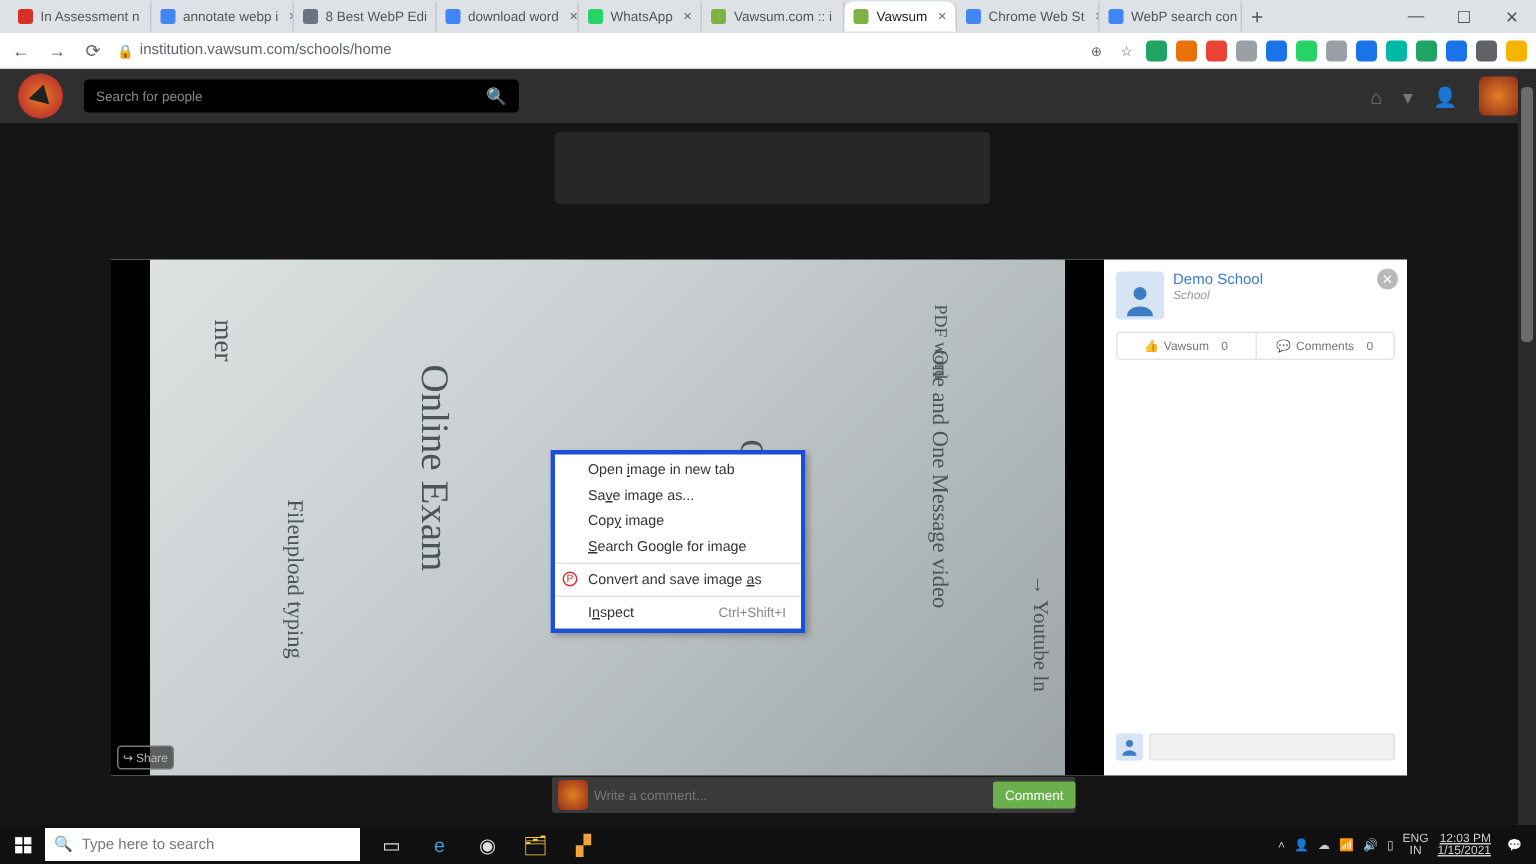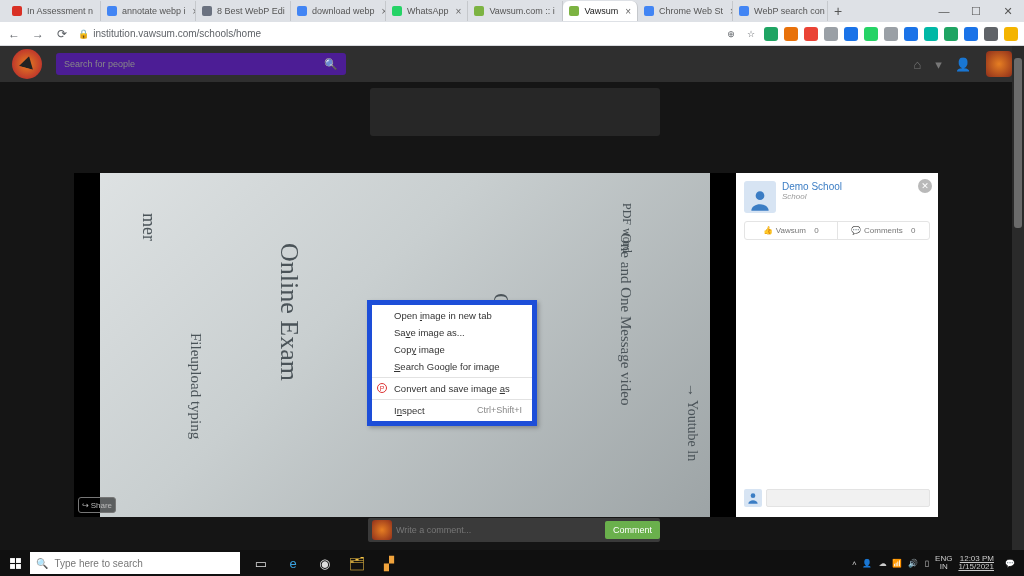--- a/index.html
+++ b/index.html
@@ -20,31 +20,31 @@
   .url { flex: none; font-size: 10px; color: #5f6368; display: flex; align-items: center; gap: 4px; }
   .url .lock { font-size: 9px; }
   .ext { margin-left: auto; display: flex; gap: 6px; align-items: center; }
   .ext span { width: 14px; height: 14px; border-radius: 3px; font-size: 9px; display: flex; align-items: center; justify-content: center; color: #fff; }
 
   
   .page { position: absolute; top: 46px; left: 0; right: 0; bottom: 26px; background: #2f2f2f; }
   .topbar { height: 36px; background: #2f2f2f; display: flex; align-items: center; padding: 0 12px; gap: 14px; }
   .logo { width: 30px; height: 30px; border-radius: 50%; background: radial-gradient(circle at 50% 50%, #e67e22 0%, #c0392b 70%); position: relative; }
   .logo::after { content: ""; position: absolute; inset: 7px; background: #222; clip-path: polygon(50% 0, 95% 75%, 5% 75%); transform: rotate(15deg); }
-  .search { flex: none; width: 290px; height: 22px; background: #4c1d95; border-radius: 3px; display: flex; align-items: center; padding: 0 8px; font-size: 9px; color: #888; }
+  .search { flex: none; width: 290px; height: 22px; background: #000000; border-radius: 3px; display: flex; align-items: center; padding: 0 8px; font-size: 9px; color: #888; }
   .search .mag { margin-left: auto; color: #999; font-size: 11px; }
   .tb-icons { margin-left: auto; display: flex; gap: 14px; align-items: center; }
   .tb-icons span { color: #777; font-size: 13px; }
   .avatar-sm { width: 26px; height: 26px; border-radius: 4px; background: radial-gradient(circle, #e67e22, #8e2e1b); }
 
   .dim { position: absolute; inset: 36px 0 0 0; background: rgba(0,0,0,.55); }
 
   
   .feed-hint { position: absolute; left: 370px; top: 42px; width: 290px; height: 48px; background: #444; opacity: .4; border-radius: 3px; }
-  .comment-row { position: absolute; left: 368px; top: 472px; width: 292px; height: 24px; background: #3a3a3a; display: flex; align-items: center; font-size: 9px; color: #777; border-radius: 2px; }
+  .comment-row { position: absolute; left: 368px; top: 472px; width: 349px; height: 24px; background: #3a3a3a; display: flex; align-items: center; font-size: 9px; color: #777; border-radius: 2px; }
   .comment-row .av { width: 20px; height: 20px; margin: 0 4px; border-radius: 3px; background: radial-gradient(circle,#e67e22,#8e2e1b); }
   .comment-row .btn { margin-left: auto; background: #6ab04c; color: #fff; padding: 4px 8px; border-radius: 2px; font-size: 9px; }
   .post2 { position: absolute; left: 368px; top: 504px; width: 292px; display: flex; gap: 6px; align-items: flex-start; font-size: 8px; }
   .post2 .av { width: 28px; height: 28px; border-radius: 3px; background: radial-gradient(circle,#e67e22,#8e2e1b); flex: none; }
   .post2 .name { color: #6aa3d5; }
   .post2 .meta { color: #777; }
   .badges { position: absolute; right: 364px; top: 507px; display: flex; gap: 3px; }
   .badges span { font-size: 7px; padding: 2px 4px; border-radius: 2px; background: #5a7; color: #cfe; }
   .badges .star { background: #d8d8b0; color: #a90; }
 
@@ -66,21 +66,21 @@
   .stats { display: flex; border: 1px solid #e4e4e4; border-radius: 3px; margin: 4px 8px; font-size: 8px; color: #777; }
   .stats .cell { flex: 1; display: flex; align-items: center; justify-content: center; gap: 3px; padding: 4px 0; }
   .stats .cell + .cell { border-left: 1px solid #e4e4e4; }
   .side-fill { flex: 1; }
   .side-input { margin: 6px 8px 10px; display: flex; gap: 4px; align-items: center; }
   .side-input .av { width: 18px; height: 18px; background: #d7e4f3; border-radius: 2px; display: flex; align-items: center; justify-content: center; }
   .side-input .av svg { width: 14px; height: 14px; fill: #3b7dc4; }
   .side-input .field { flex: 1; height: 18px; background: #f1f1f1; border: 1px solid #e3e3e3; border-radius: 2px; }
 
   
-  .ctx { position: absolute; left: 367px; top: 254px; width: 170px; background: #fff; border: 5px solid #1d4ed8; box-shadow: 2px 2px 4px rgba(0,0,0,.25); font-size: 9.5px; color: #333; padding: 2px 0; }
+  .ctx { position: absolute; left: 367px; top: 254px; width: 170px; background: #fff; border: 3px solid #1d4ed8; box-shadow: 2px 2px 4px rgba(0,0,0,.25); font-size: 9.5px; color: #333; padding: 2px 0; }
   .ctx .item { padding: 3px 10px 3px 22px; position: relative; display: flex; }
   .ctx .item .sc { margin-left: auto; color: #888; font-size: 9px; }
   .ctx .sep { height: 1px; background: #e2e2e2; margin: 2px 0; }
   .ctx .pin { position: absolute; left: 5px; top: 3px; width: 10px; height: 10px; border-radius: 50%; border: 1.5px solid #d33; color: #d33; font-size: 7px; display: flex; align-items: center; justify-content: center; }
   .ctx .item u { text-decoration: underline; text-underline-offset: 1px; display: inline; }
 
   
   .taskbar { position: absolute; left: 0; right: 0; bottom: 0; height: 26px; background: #101010; display: flex; align-items: center; color: #ddd; font-size: 9px; }
   .taskbar .start { width: 30px; height: 26px; display: flex; align-items: center; justify-content: center; }
   .taskbar .start svg { width: 13px; height: 13px; fill: #fff; }
@@ -108,21 +108,21 @@
       <span class="fav" style="background:#4285f4"></span>
       <span>annotate webp i</span>
       <span class="x">×</span>
     </div>
     <div class="tab">
       <span class="fav" style="background:#6b7280"></span>
       <span>8 Best WebP Edi</span>
     </div>
     <div class="tab">
       <span class="fav" style="background:#4285f4"></span>
-      <span>download webp</span>
+      <span>download word</span>
       <span class="x">×</span>
     </div>
     <div class="tab">
       <span class="fav" style="background:#25d366"></span>
       <span>WhatsApp</span>
       <span class="x">×</span>
     </div>
     <div class="tab">
       <span class="fav" style="background:#7cb342"></span>
       <span>Vawsum.com :: i</span>

